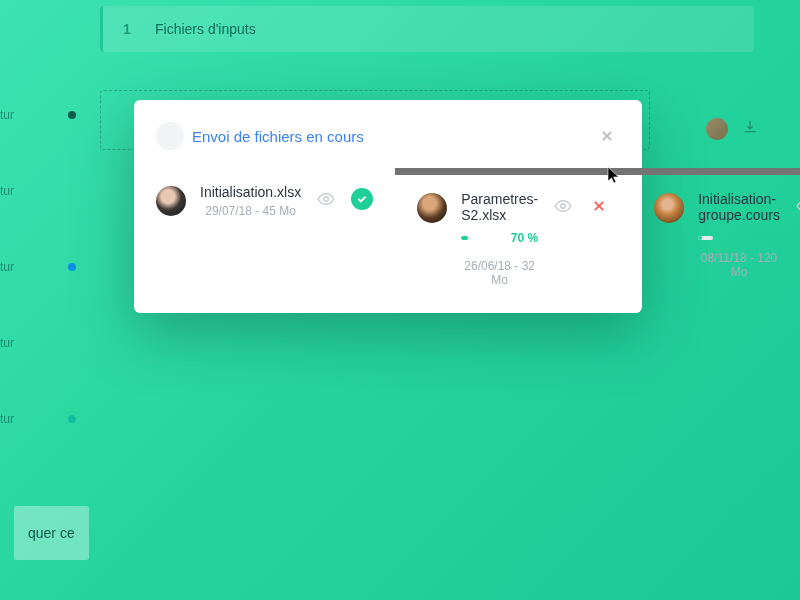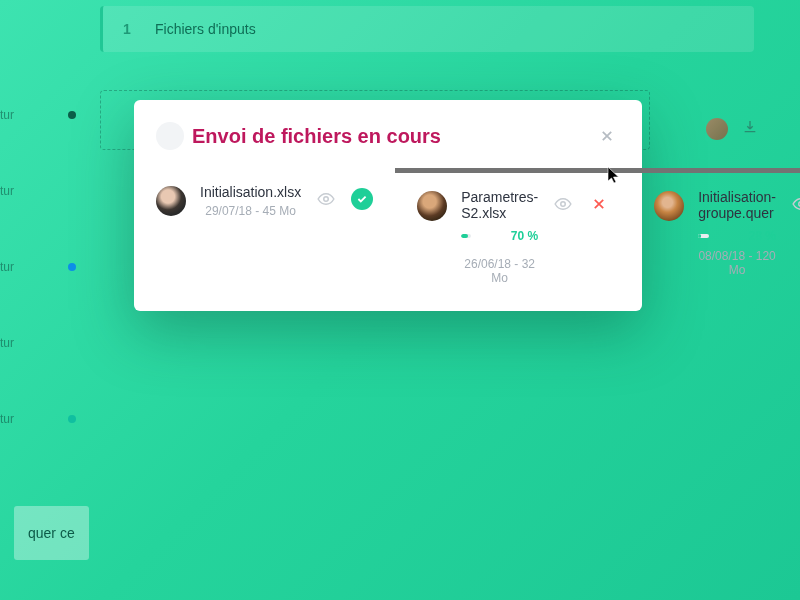--- a/index.html
+++ b/index.html
@@ -37,25 +37,25 @@
       position: absolute; left: 134px; top: 100px; width: 508px;
       background: #fff; border-radius: 6px;
       box-shadow: 0 20px 60px rgba(8,60,47,.35);
       padding: 18px 0 10px;
     }
     .modal-head { display: flex; align-items: center; padding: 4px 22px 18px 22px; gap: 6px;}
     .title-dot {
       width: 28px; height: 28px; border-radius: 50%;
       background: #f2f4f6; margin-right: 2px;
     }
-    .modal-title { font-size: 20px; color: #be185d; font-weight: 700; flex: 1;}
+    .modal-title { font-size: 15px; color: #3b82f6; font-weight: 400; flex: 1;}
     .close-btn { width: 26px;height:26px; display:flex; align-items:center; justify-content:center; color:#b6bcc3; cursor:pointer;}
     .close-btn svg{width:14px;height:14px;stroke:currentColor;stroke-width:2.5;fill:none;}
     .file-list { display:flex; flex-direction:row;}
-    .file-row { display:flex; align-items:flex-start; padding: 16px 22px; gap: 14px; border-top:5px solid #737373;}
+    .file-row { display:flex; align-items:flex-start; padding: 16px 22px; gap: 14px; border-top:7px solid #737373;}
     .file-row:first-child{border-top:none;}
     .avatar { width:30px;height:30px;border-radius:50%; flex-shrink:0; margin-top:2px;}
     .av1{background: radial-gradient(circle at 40% 35%, #e8c8b2 25%, #3d3631 50%, #2a2a2a 70%);}
     .av2{background: radial-gradient(circle at 42% 35%, #d9a77a 25%, #5c3b24 55%, #3a2917 75%);}
     .av3{background: radial-gradient(circle at 45% 38%, #e2b58f 20%, #c78544 40%, #7a4a1f 78%);}
     .file-body{flex:1; min-width:0;}
     .file-name{font-size:14px; color:#2e3440; font-weight:500; margin-bottom:4px;}
     .file-meta{font-size:12px; color:#a6adb6; font-weight:400;text-align:center;}
     .prog-wrap{margin-top:8px; display:flex; align-items:center; gap:29px;}
     .prog-track{flex:1; height:4px; border-radius:4px; background:#e9ecef; overflow:hidden;}
@@ -172,28 +172,28 @@
           <svg viewBox="0 0 20 20">
               <path d="M4 4l12 12M16 4L4 16"></path>
             </svg>
         </div>
       </div>
     </div>
 
     <div class="file-row">
       <div class="avatar av3"></div>
       <div class="file-body">
-        <div class="file-name">Initialisation-groupe.quer</div>
+        <div class="file-name">Initialisation-groupe.cours</div>
         <div class="prog-wrap">
           <div class="prog-track">
             <div class="prog-fill" style="width:28%"></div>
           </div>
           <div class="prog-pct">28 %</div>
         </div>
-        <div class="file-meta" style="margin-top:6px">08/08/18 - 120 Mo</div>
+        <div class="file-meta" style="margin-top:6px">08/11/18 - 120 Mo</div>
       </div>
       <div class="row-actions">
         <div class="icon-btn">
           <svg viewBox="0 0 24 24" fill="none" stroke="currentColor" stroke-width="2">
               <path d="M1.5 12s4-7 10.5-7 10.5 7 10.5 7-4 7-10.5 7S1.5 12 1.5 12z"></path>
               <circle cx="12" cy="12" r="3"></circle>
             </svg>
         </div>
         <div class="icon-btn cancel-x">
           <svg viewBox="0 0 20 20">

